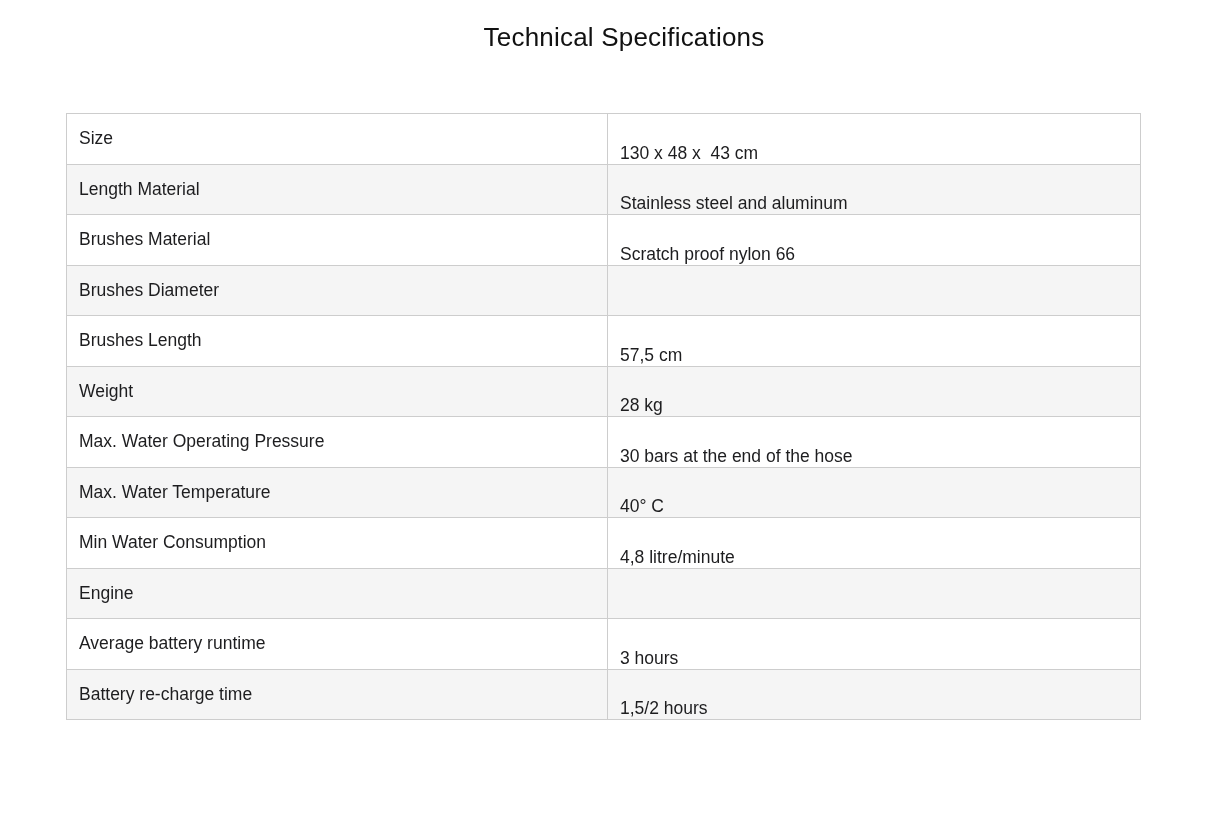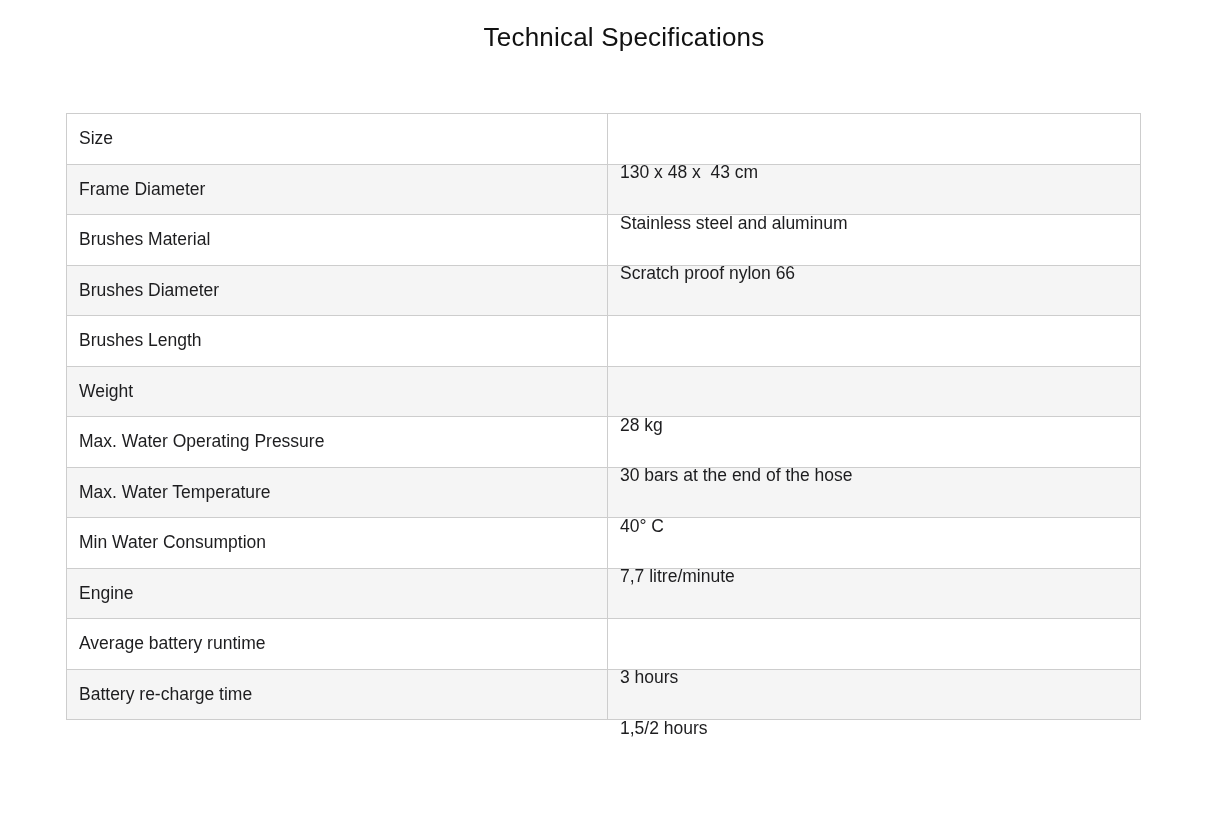--- a/index.html
+++ b/index.html
@@ -30,21 +30,21 @@
     position: absolute;
     left: 66px;
     top: 113px;
     width: 1075px;
     border: 1px solid #cdcdcd;
     border-bottom: none;
     box-sizing: border-box;
   }
   .spec-row {
     display: flex;
-    align-items: flex-start;
+    align-items: flex-end;
     height: 49.5px;
     border-bottom: 1px solid #cdcdcd;
     background: #ffffff;
     box-sizing: content-box;
   }
   .spec-row:nth-child(even) {
     background: #f5f5f5;
   }
   .cell {
     font-size: 17.5px;
@@ -76,55 +76,56 @@
   <h1 class="title">Technical Specifications</h1>
 
   <div class="spec-table">
 
     <div class="spec-row">
       <div class="cell label">Size</div>
       <div class="cell value">130 x 48 x  43 cm</div>
     </div>
 
     <div class="spec-row">
-      <div class="cell label">Frame Diameter</div>
+      <div class="cell label">Length Material</div>
       <div class="cell value">Stainless steel and aluminum</div>
     </div>
 
     <div class="spec-row">
       <div class="cell label">Brushes Material</div>
       <div class="cell value">Scratch proof nylon 66</div>
     </div>
 
     <div class="spec-row">
       <div class="cell label">Brushes Diameter</div>
     </div>
 
     <div class="spec-row">
       <div class="cell label">Brushes Length</div>
+      <div class="cell value">57,5 cm</div>
     </div>
 
     <div class="spec-row">
       <div class="cell label">Weight</div>
       <div class="cell value">28 kg</div>
     </div>
 
     <div class="spec-row">
       <div class="cell label">Max. Water Operating Pressure</div>
       <div class="cell value">30 bars at the end of the hose</div>
     </div>
 
     <div class="spec-row">
       <div class="cell label">Max. Water Temperature</div>
       <div class="cell value">40° C</div>
     </div>
 
     <div class="spec-row">
       <div class="cell label">Min Water Consumption</div>
-      <div class="cell value">7,7 litre/minute</div>
+      <div class="cell value">4,8 litre/minute</div>
     </div>
 
     <div class="spec-row">
       <div class="cell label">Engine</div>
     </div>
 
     <div class="spec-row">
       <div class="cell label">Average battery runtime</div>
       <div class="cell value">3 hours</div>
     </div>

